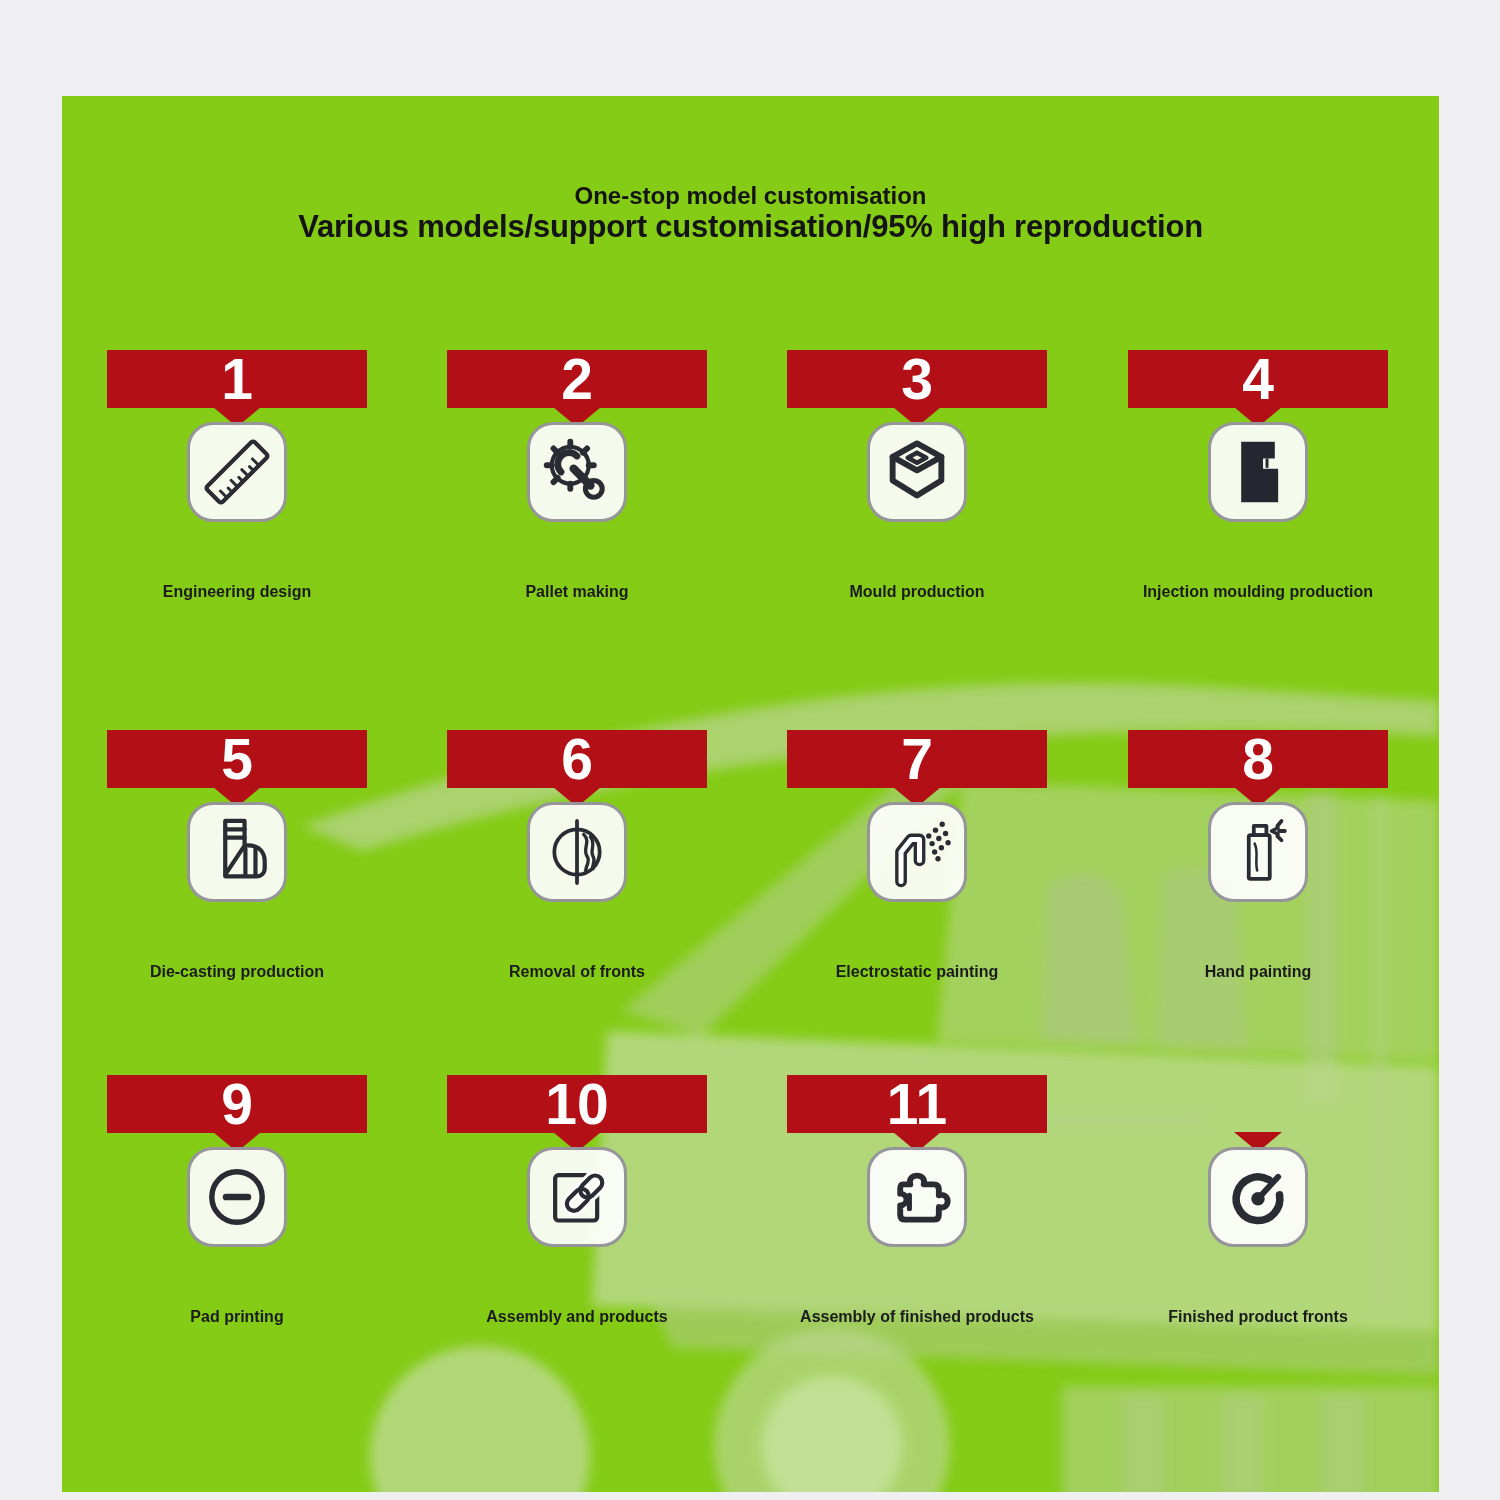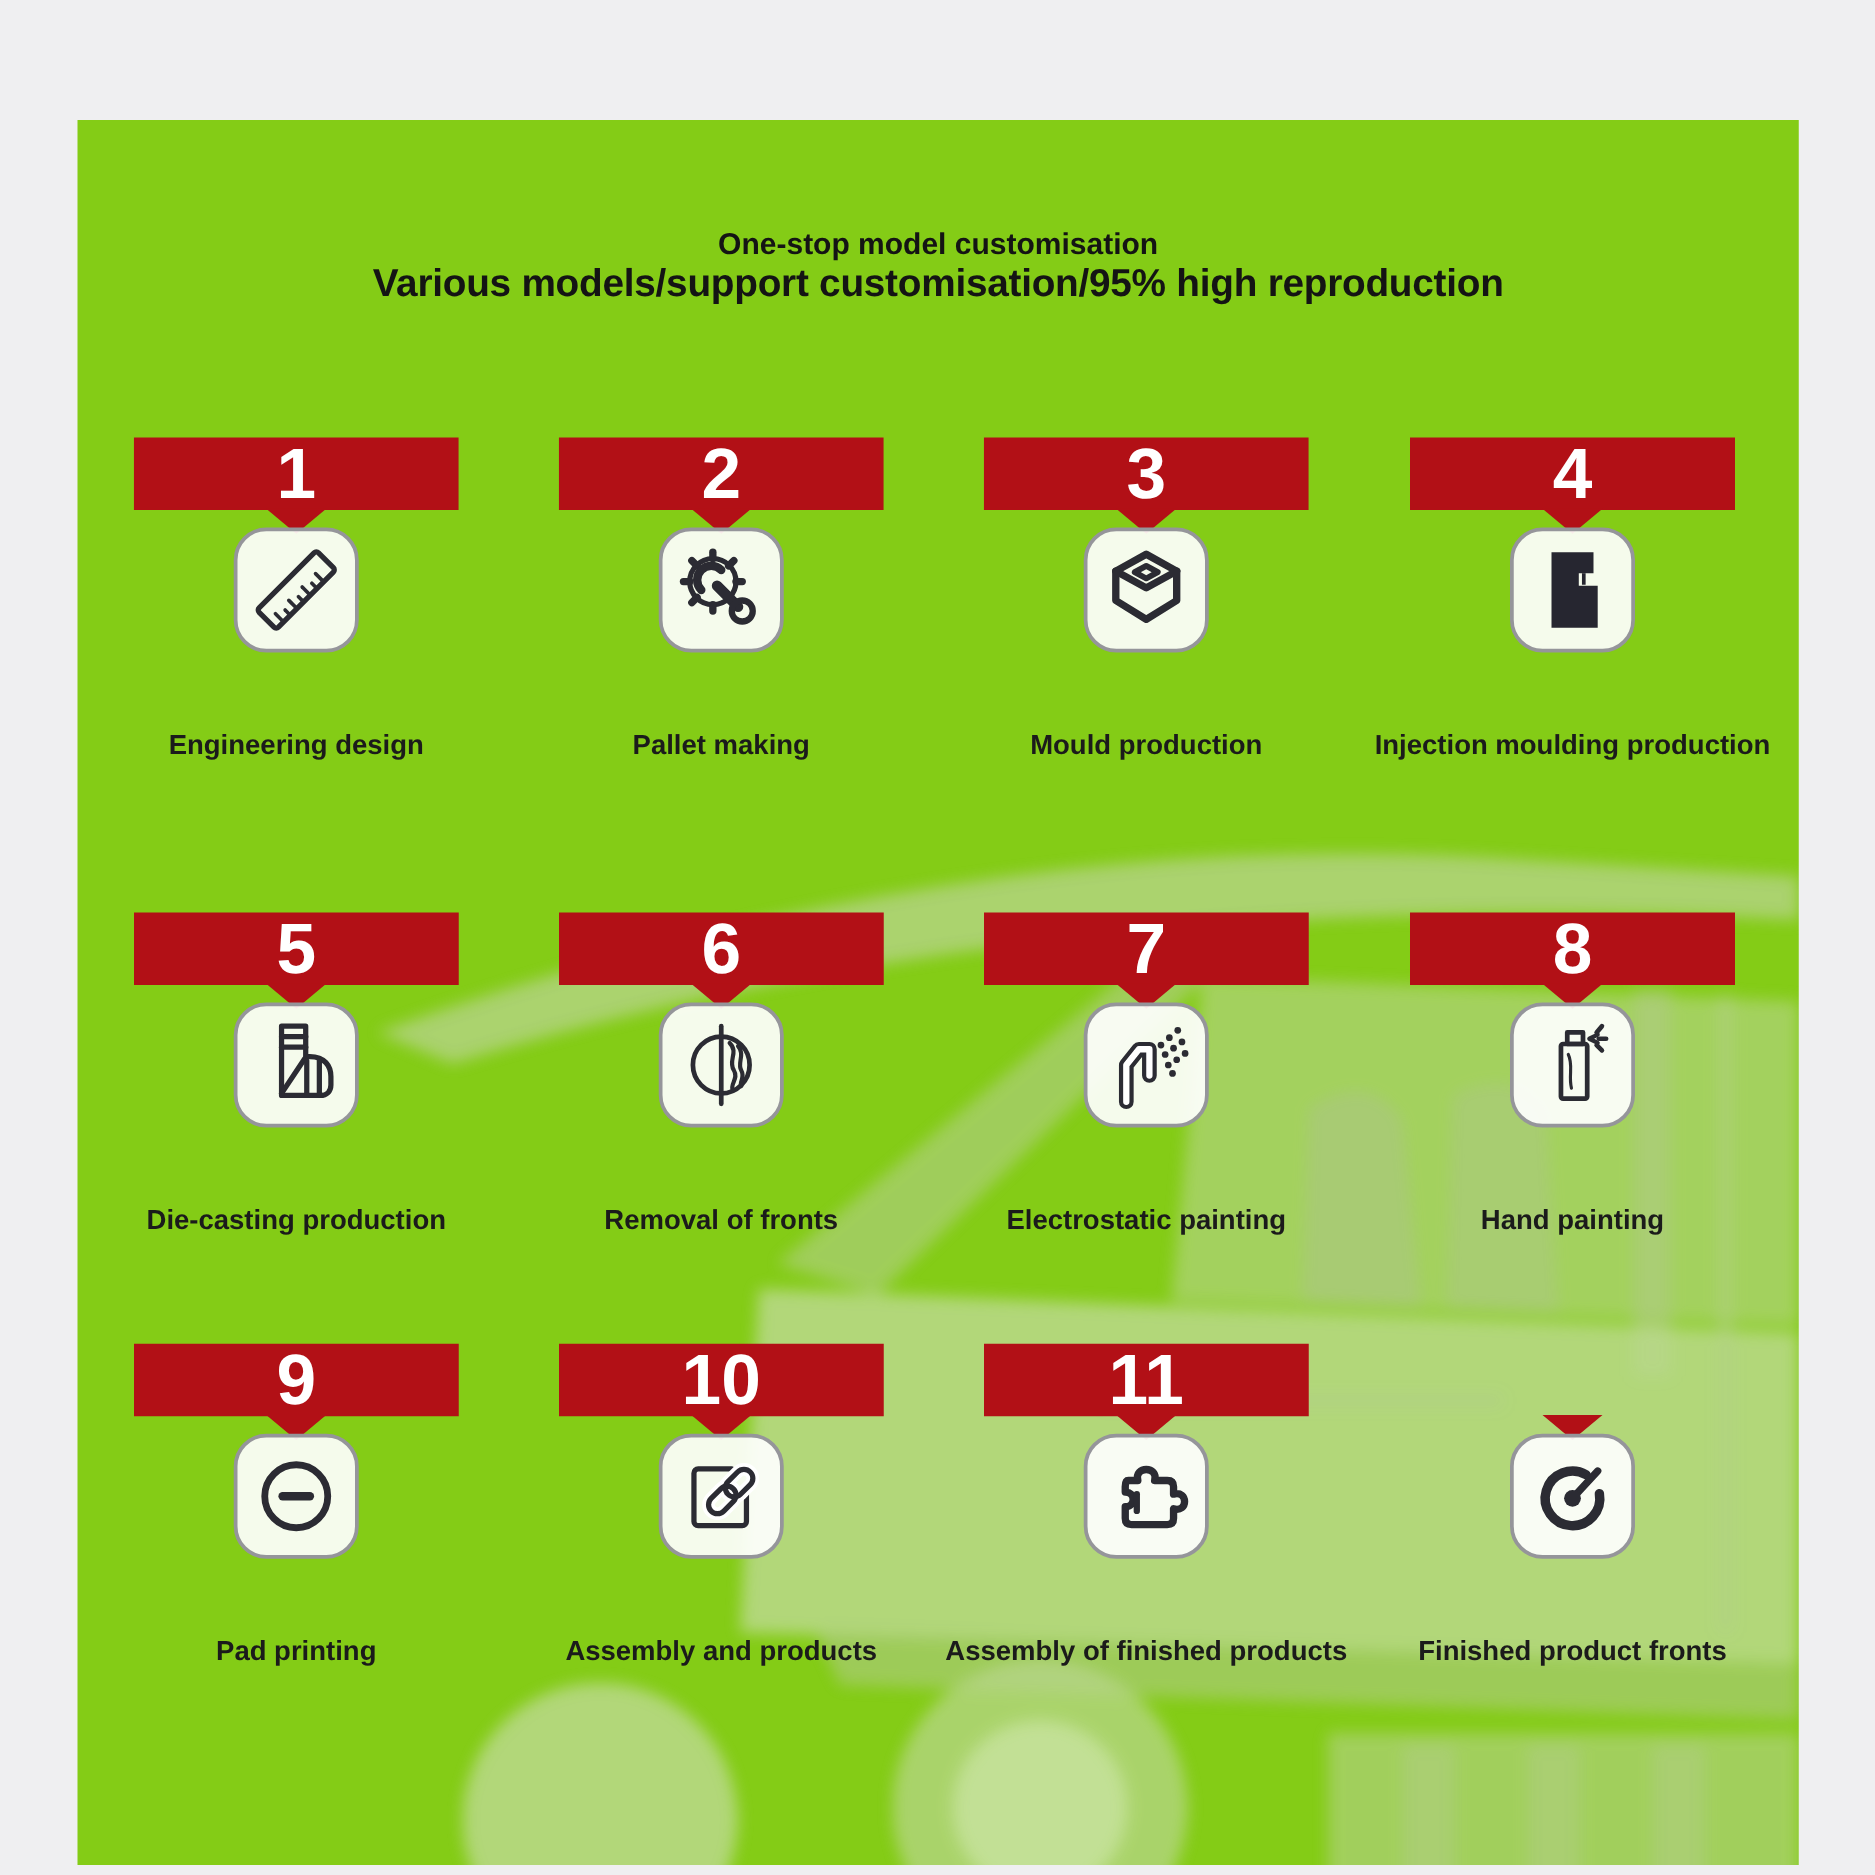--- a/index.html
+++ b/index.html
@@ -28,21 +28,21 @@
     border-top:20px solid #b21016;
   }
   .iconbox{
     position:absolute;top:72px;left:80px;width:100px;height:100px;
     border:3px solid #95959a;border-radius:26px;background:rgba(255,255,255,.92);
     display:flex;align-items:center;justify-content:center;box-sizing:border-box;
   }
   .iconbox svg{width:84px;height:84px;}
   .label{
     position:absolute;top:233px;left:50%;transform:translateX(-50%);
-    white-space:nowrap;font-size:22px;font-weight:700;color:#1b1b1b;
+    white-space:nowrap;font-size:16px;font-weight:700;color:#1b1b1b;
   }
   .ic{stroke:#2b2b33;fill:none;stroke-linecap:round;stroke-linejoin:round;}
 </style>
 </head>
 <body>
 
 <div class="panel">
 
   <svg class="ghost" viewBox="0 0 1377 1396" preserveAspectRatio="none">
     <defs>

